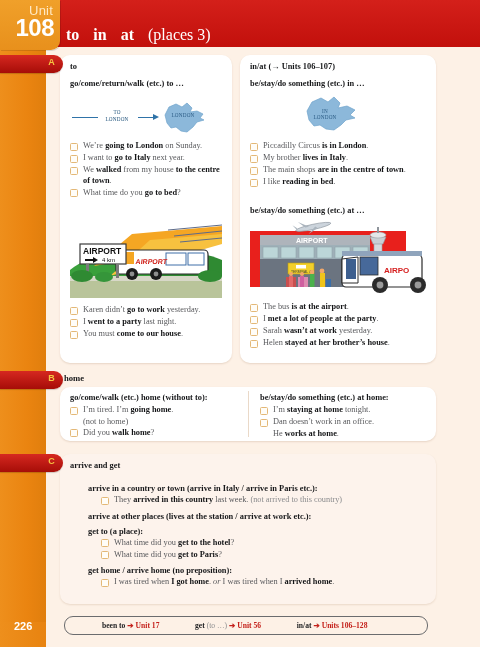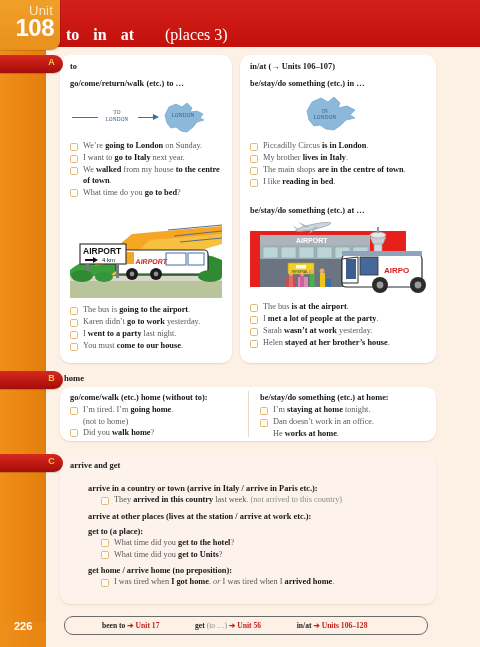--- a/index.html
+++ b/index.html
@@ -30,21 +30,21 @@
     position:absolute;left:0;right:6px;top:16px;text-align:right;
     color:#ffffff;font-size:24px;line-height:24px;font-weight:bold;
     font-family:"Liberation Sans",sans-serif;letter-spacing:-.5px;
   }
   .header-title{
     position:absolute;left:66px;top:26px;color:#ffffff;
     font-family:"Liberation Serif",serif;font-size:16px;line-height:18px;
     white-space:nowrap;
   }
   .header-title .tt{font-weight:bold;margin-right:14px;}
-  .header-title .places{font-weight:normal;margin-left:17px;}
+  .header-title .places{font-weight:normal;}
 
   
   .rail{position:absolute;left:0;top:47px;width:46px;height:575px;
         background:linear-gradient(90deg,#ee8f1c 0%,#ea8410 60%,#e07e0d 100%);}
   .rail-bottom{position:absolute;left:0;top:622px;width:46px;height:25px;
         background:linear-gradient(90deg,#ee8f1c 0%,#e88310 100%);}
 
   
   .tab{
     position:absolute;left:0;width:63px;height:18px;
@@ -203,21 +203,20 @@
         <rect x="16" y="40" width="3" height="14" fill="#7a7a7a"></rect>
         <rect x="46" y="40" width="3" height="14" fill="#7a7a7a"></rect>
 
         <ellipse cx="12" cy="52" rx="11" ry="6" fill="#2f8a32"></ellipse>
         <ellipse cx="34" cy="53" rx="9" ry="5" fill="#35953a"></ellipse>
         <ellipse cx="140" cy="52" rx="12" ry="6" fill="#2f8a32"></ellipse>
       </svg>
     </div>
 
     <div class="lines" style="left:8px;top:250px;width:158px;" id="a-l-ex2">
-        <div class="li"><span class="bx"></span><span>The bus is </span><b>going to the airport</b><span>.</span></div>
         <div class="li"><span class="bx"></span><span>Karen didn’t </span><b>go to work</b><span> yesterday.</span></div>
         <div class="li"><span class="bx"></span><span>I </span><b>went to a party</b><span> last night.</span></div>
         <div class="li"><span class="bx"></span><span>You must </span><b>come to our house</b><span>.</span></div>
       </div>
   </div>
 
   <div class="panel" style="left:240px;top:55px;width:196px;height:308px;">
 
     <div class="hd" style="position:absolute;left:10px;top:7px;" id="a-r-head"><b>in/at</b><span> (→ Units 106–107)</span></div>
 
@@ -335,21 +334,21 @@
   </div>
 
   <div class="panel-tint" style="left:60px;top:454px;width:376px;height:150px;">
     <div class="hd" style="position:absolute;left:10px;top:7px;" id="c-head"><b>arrive</b><span> and </span><b>get</b></div>
     <div class="lines" style="left:8px;top:24px;width:364px;margin-left:18px;" id="c-body">
         <div class="hd" style="margin: 6px 0px 2px 2px;"><b>arrive in</b><span> a country or town (</span><b>arrive in Italy</b><span> / </span><b>arrive in Paris</b><span> etc.):</span></div>
         <div class="li" style="padding-left: 28px;"><span class="bx" style="left: 15px;"></span><span>They </span><b>arrived in this country</b><span> last week.</span><span class="gray" style="color: rgb(138, 139, 141);">   (not arrived to this country)</span></div>
         <div class="hd" style="margin: 6px 0px 2px 2px;"><b>arrive at</b><span> other places (</span><b>lives at the station</b><span> / </span><b>arrive at work</b><span> etc.):</span></div>
         <div class="hd" style="margin: 6px 0px 2px 2px;"><b>get to</b><span> (</span><b>a place</b><span>):</span></div>
         <div class="li" style="padding-left: 28px;"><span class="bx" style="left: 15px;"></span><span>What time did you </span><b>get to the hotel</b><span>?</span></div>
-        <div class="li" style="padding-left: 28px;"><span class="bx" style="left: 15px;"></span><span>What time did you </span><b>get to Units</b><span>?</span></div>
+        <div class="li" style="padding-left: 28px;"><span class="bx" style="left: 15px;"></span><span>What time did you </span><b>get to Paris</b><span>?</span></div>
         <div class="hd" style="margin: 6px 0px 2px 2px;"><b>get home</b><span> / </span><b>arrive home</b><span> (no preposition):</span></div>
         <div class="li" style="padding-left: 28px;"><span class="bx" style="left: 15px;"></span><span>I was tired when </span><b>I got home</b><span>.</span><span style="font-style: italic;">  or  </span><span>I was tired when I </span><b>arrived home</b><span>.</span></div>
       </div>
   </div>
 
   <div class="pageno">226</div>
   <div class="xref">
     <div class="xref-inner" id="xref"><b>been to</b> <span class="arw">➔ </span><span class="red">Unit 17</span> <b>get</b><span class="g"> (to …) </span><span class="arw">➔ </span><span class="red">Unit 56</span> <b>in/at</b> <span class="arw">➔ </span><span class="red">Units 106–128</span></div>
   </div>
 

